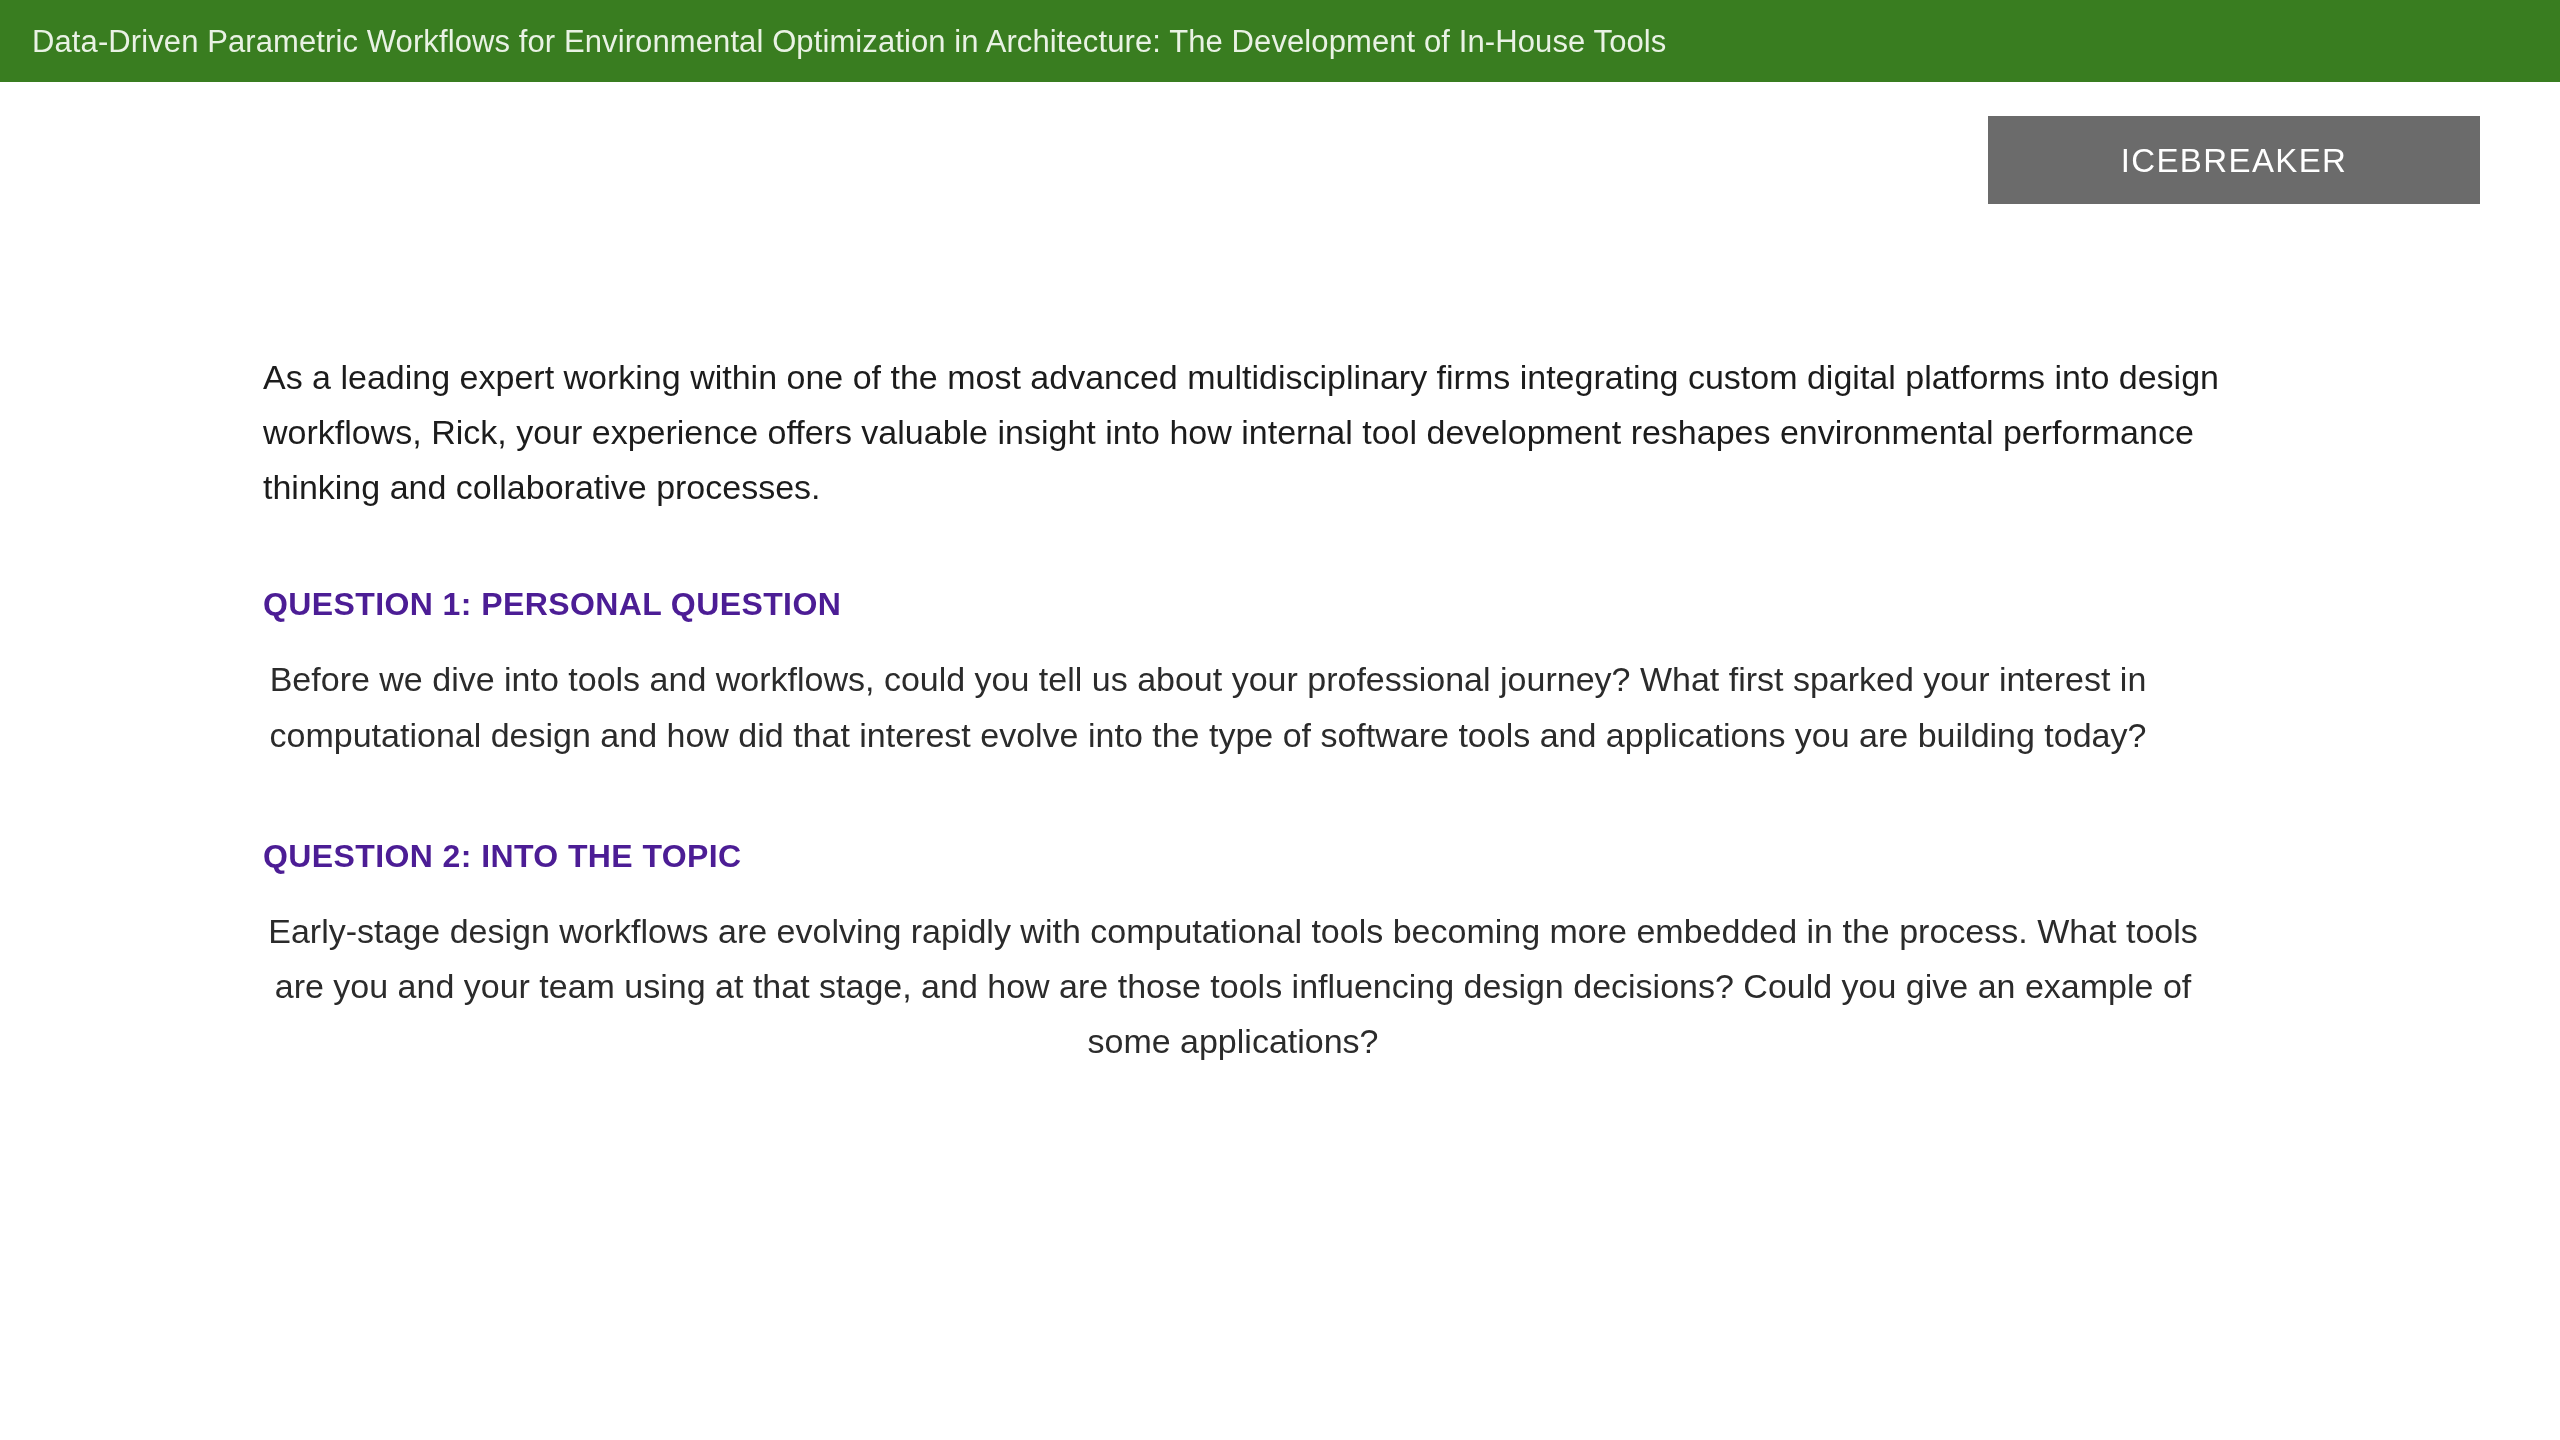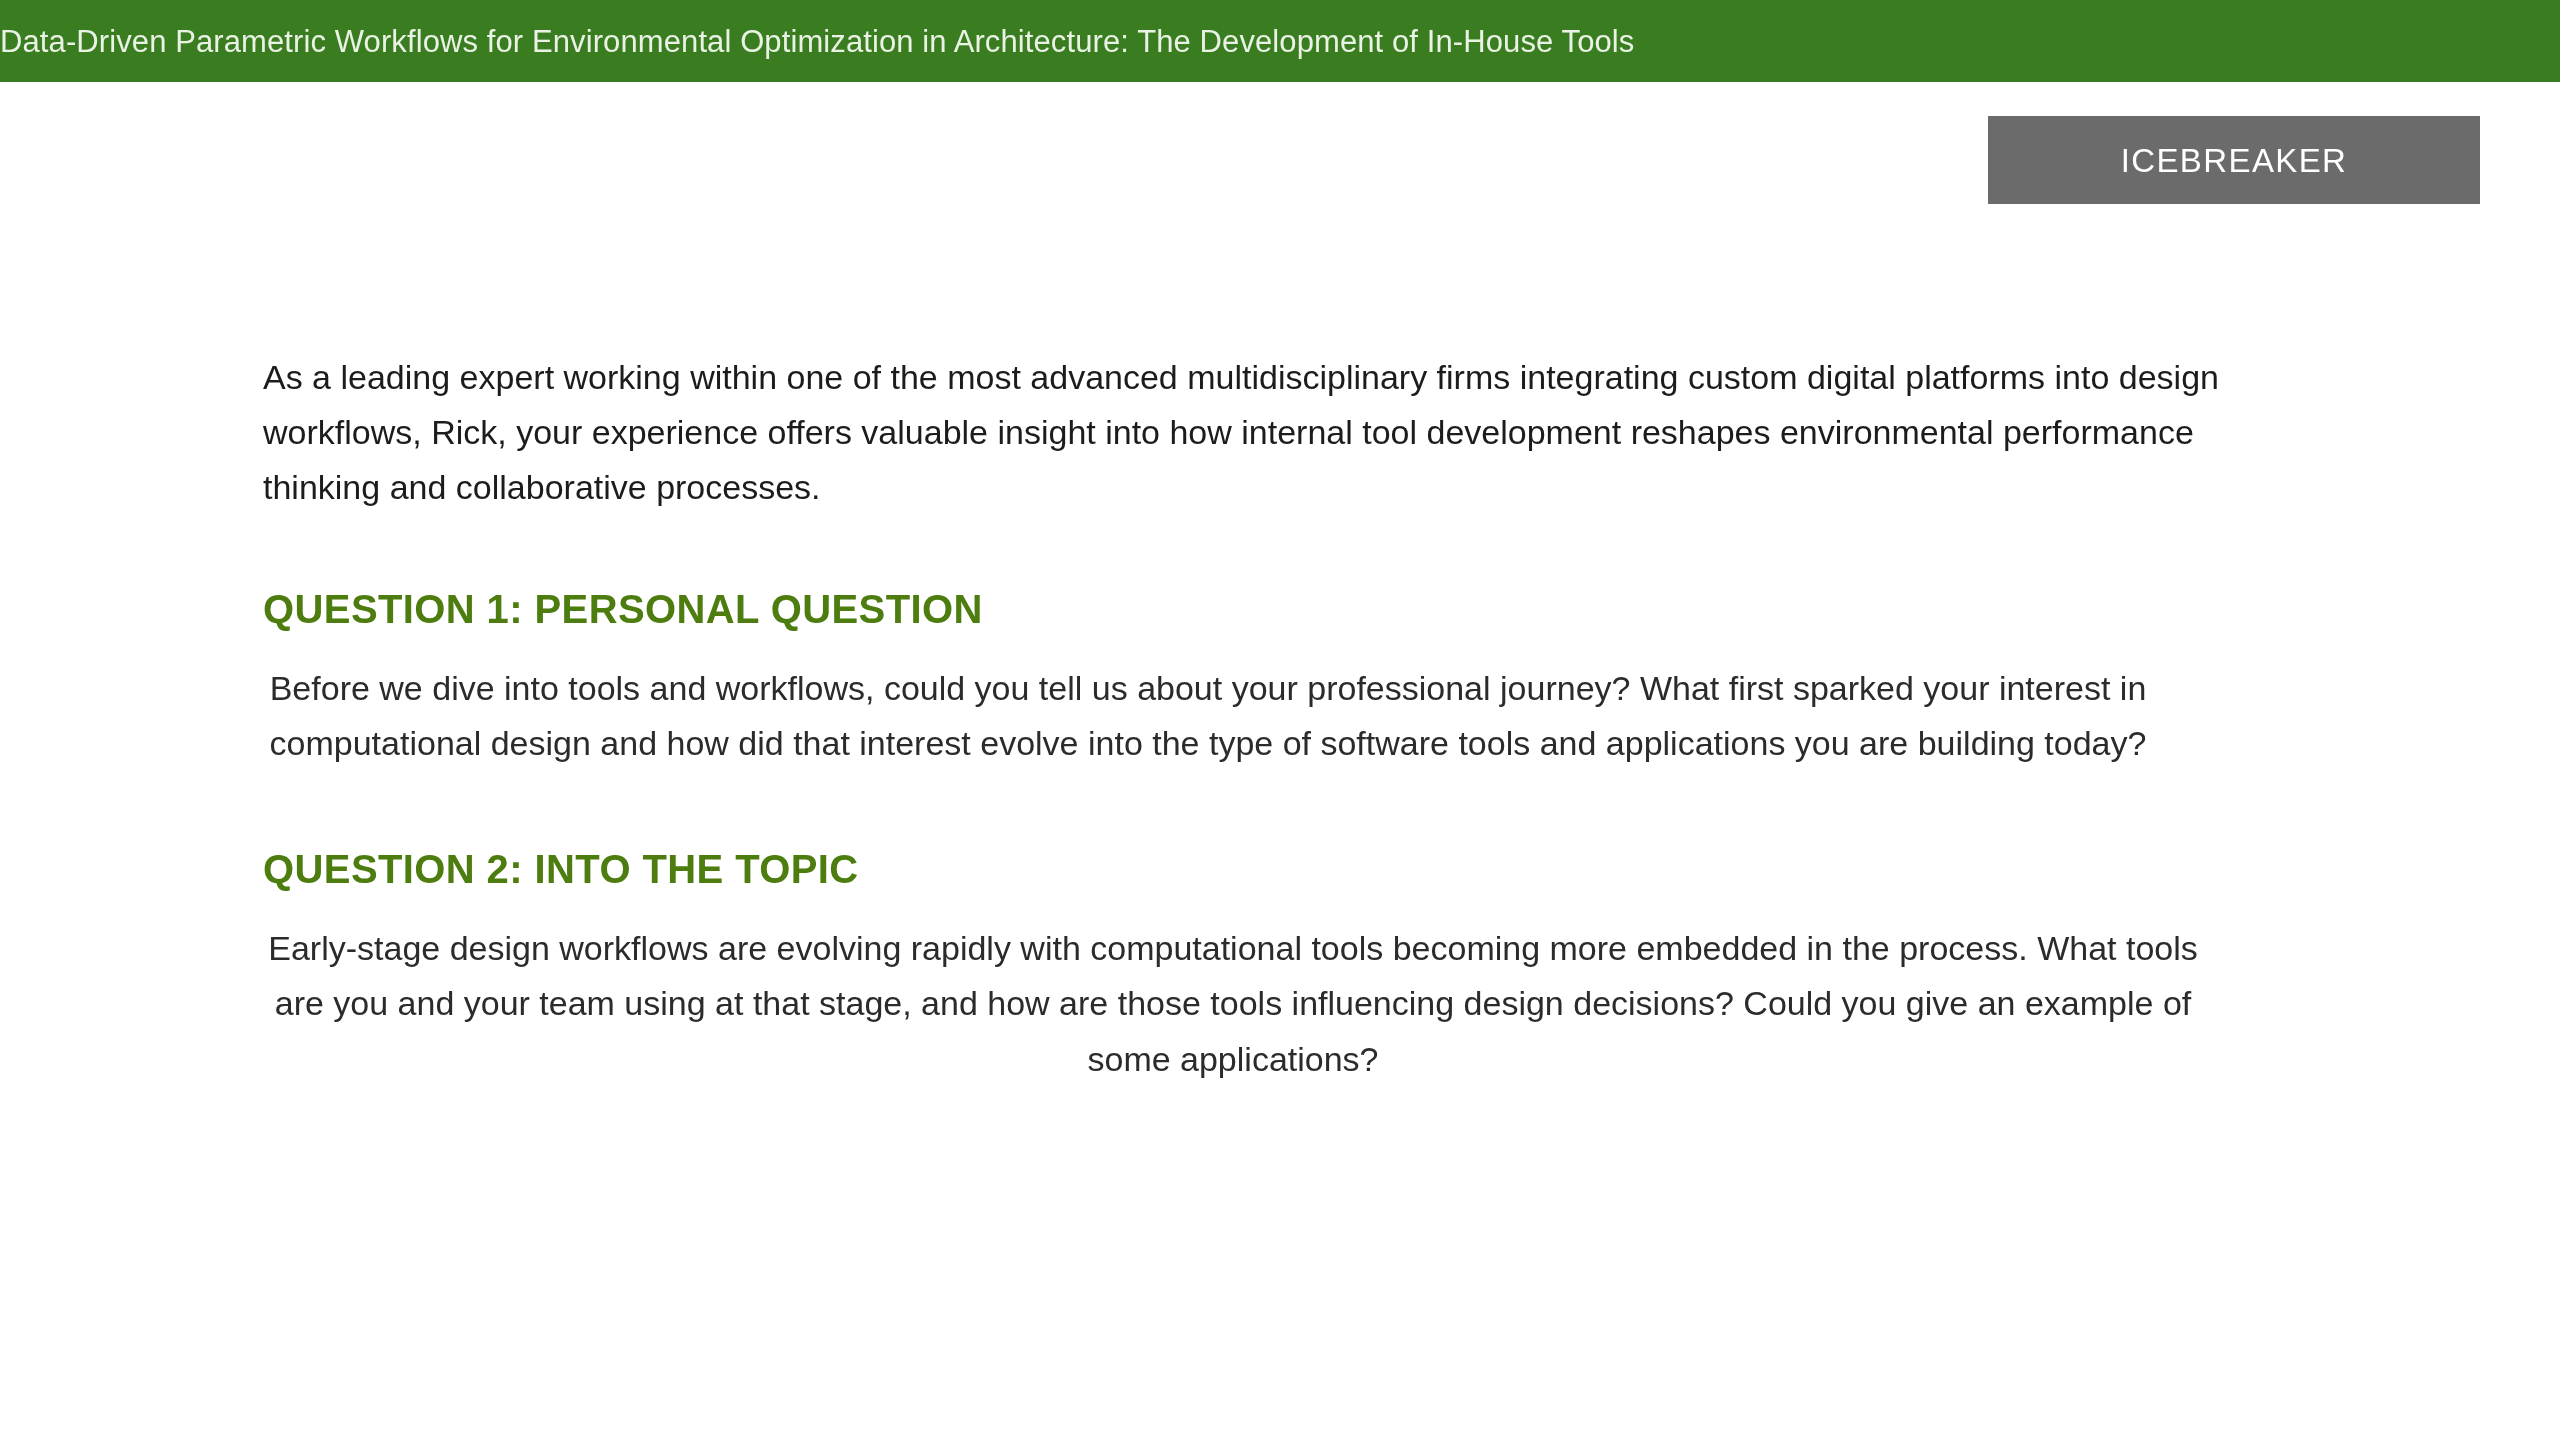--- a/index.html
+++ b/index.html
@@ -20,20 +20,21 @@
   .topbar {
     position: absolute;
     top: 0;
     left: 0;
     width: 2560px;
     height: 82px;
     background: #397d20;
     display: flex;
     align-items: center;
     box-sizing: border-box;
+    padding-left: 32px;
   }
   .topbar-title {
     color: #e9f2e4;
     font-size: 31px;
     font-weight: 400;
     letter-spacing: 0.1px;
     white-space: nowrap;
     line-height: 1;
   }
 
@@ -80,22 +81,22 @@
     margin: 0;
   }
 
   .qblock {
     margin-top: 72px;
   }
   .qblock.second {
     margin-top: 76px;
   }
   .qheading {
-    color: #4d7c0f;
-    font-size: 40px;
+    color: #4c1d95;
+    font-size: 32px;
     font-weight: bold;
     letter-spacing: 0.4px;
     margin: 0 0 30px 0;
     line-height: 1.1;
   }
   .qtext {
     color: #2b2b2b;
     font-size: 34px;
     line-height: 1.62;
     font-weight: 400;

